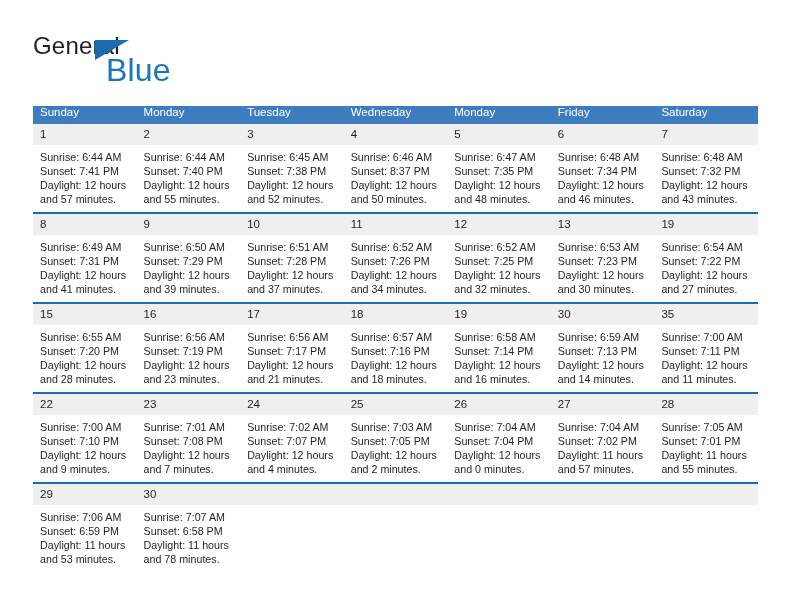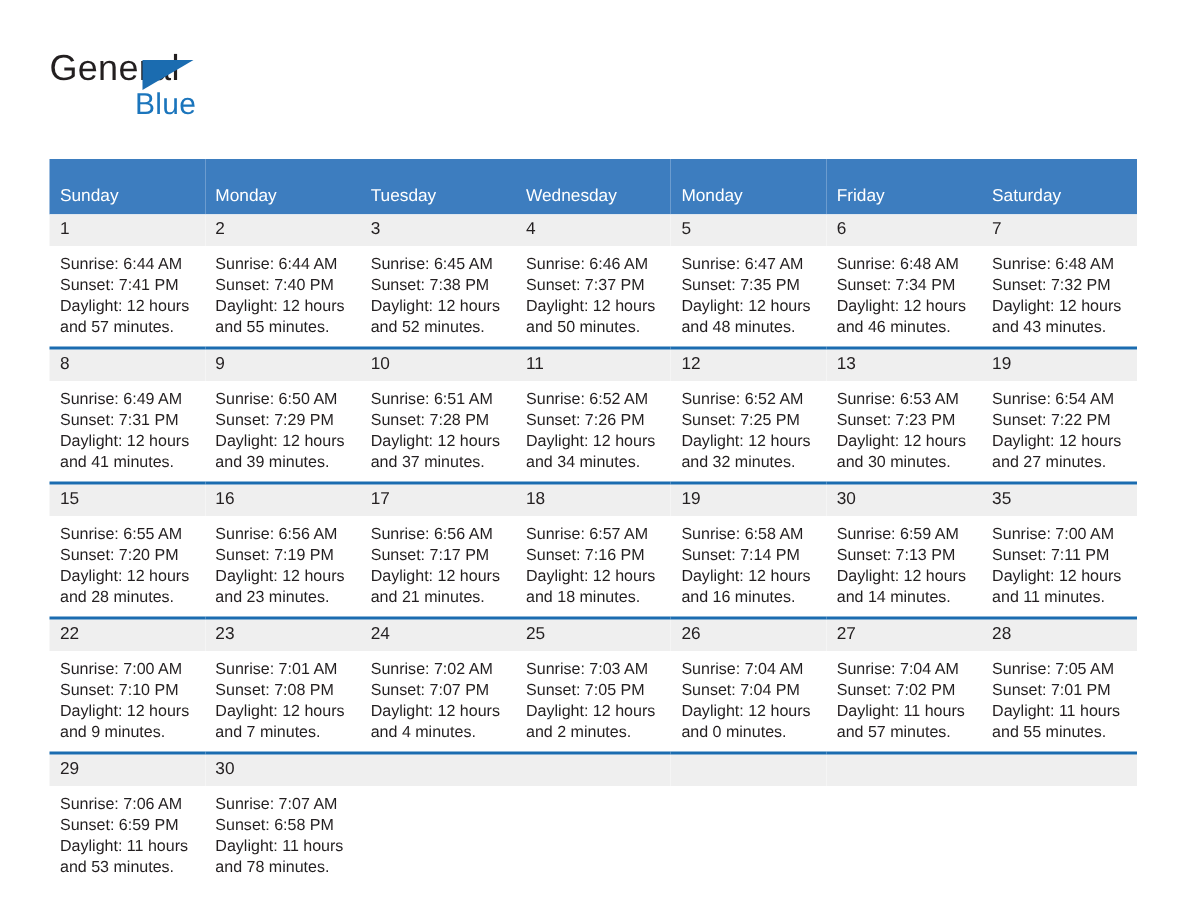--- a/index.html
+++ b/index.html
@@ -42,23 +42,23 @@
     top: 0;
     font-size: 24px;
     letter-spacing: 0.2px;
     color: #231f20;
     font-family: "Liberation Sans", sans-serif;
     line-height: 28px;
     text-align: center;
   }
   .logo-blue {
     position: absolute;
-    left: 57px;
+    left: 73px;
     top: 24px;
-    font-size: 20px;
+    font-size: 32px;
     letter-spacing: 0.2px;
     color: #1b75bc;
     font-family: "Liberation Sans", sans-serif;
     line-height: 28px;
   }
   .logo-tri {
     position: absolute;
     left: 62px;
     top: 8px;
     width: 0;
@@ -96,21 +96,21 @@
     table-layout: fixed;
   }
   .calendar col { width: 103.57px; }
 
   thead th {
     background: #3d7dbf;
     color: #ffffff;
     font-size: 11.5px;
     font-weight: normal;
     text-align: left;
-    padding: 19px 0 5px 7px;
+    padding: 0 0 5px 7px;
     height: 12px;
     line-height: 13px;
   }
 
   tbody td {
     vertical-align: top;
     padding: 0;
     border-top: 2px solid #1b6cb0;
     background: #ffffff;
     height: 88px;
@@ -198,21 +198,21 @@
               <div>Sunrise: 6:45 AM</div>
               <div>Sunset: 7:38 PM</div>
               <div>Daylight: 12 hours</div>
               <div>and 52 minutes.</div>
             </div>
           </td>
           <td>
             <div class="daynum">4</div>
             <div class="cellbody">
               <div>Sunrise: 6:46 AM</div>
-              <div>Sunset: 7:37 PM</div>
+              <div>Sunset: 8:37 PM</div>
               <div>Daylight: 12 hours</div>
               <div>and 50 minutes.</div>
             </div>
           </td>
           <td>
             <div class="daynum">5</div>
             <div class="cellbody">
               <div>Sunrise: 6:47 AM</div>
               <div>Sunset: 7:35 PM</div>
               <div>Daylight: 12 hours</div>

